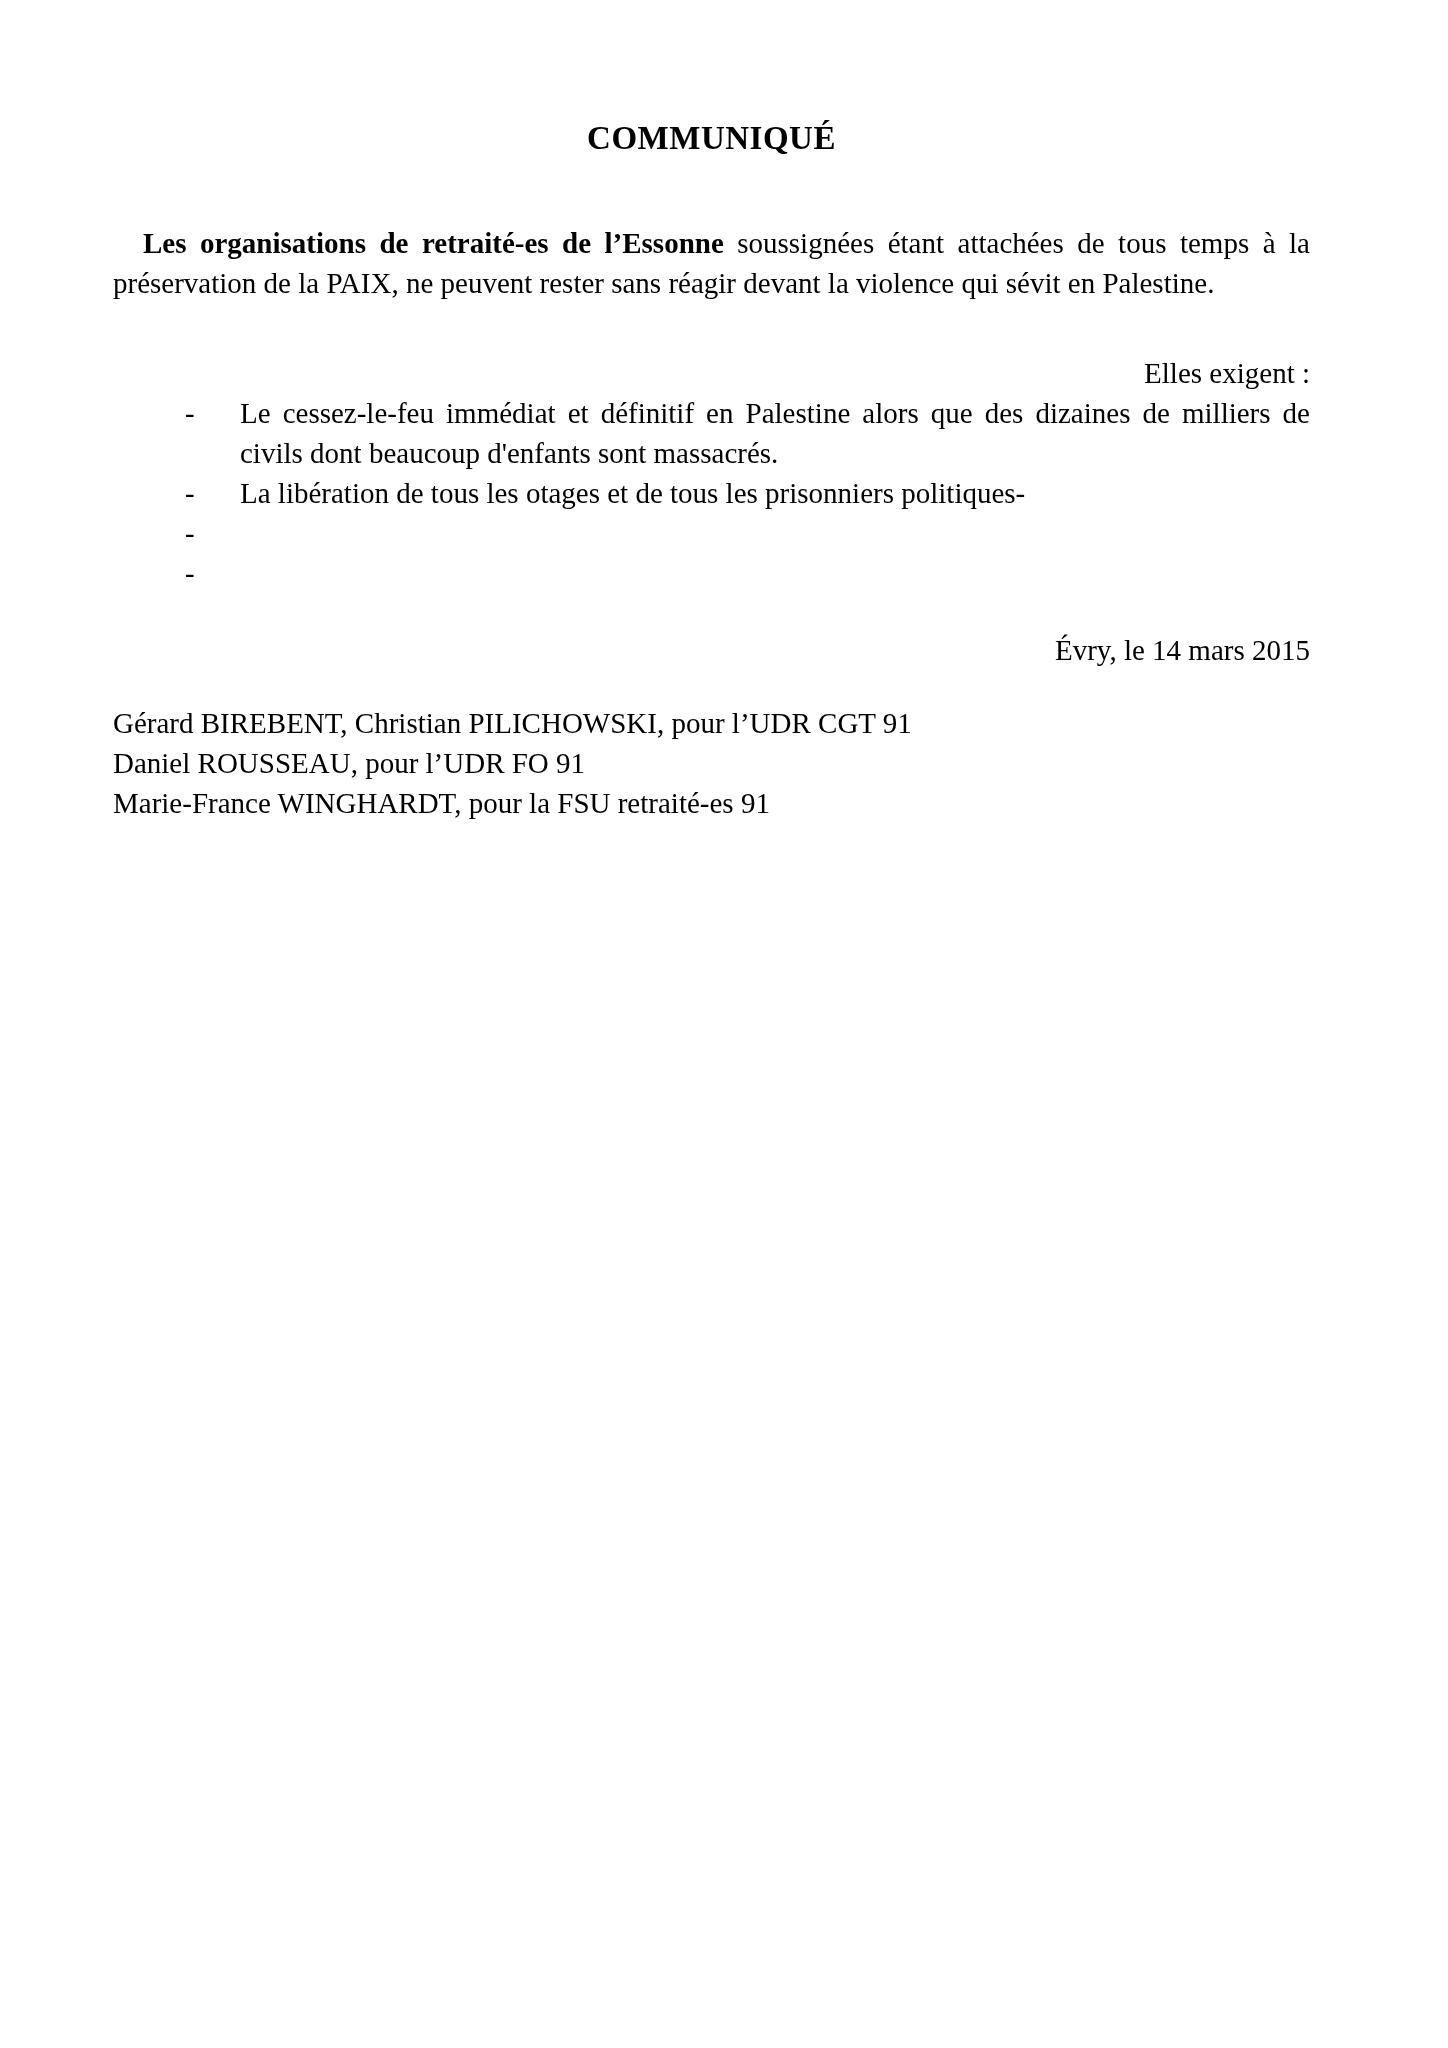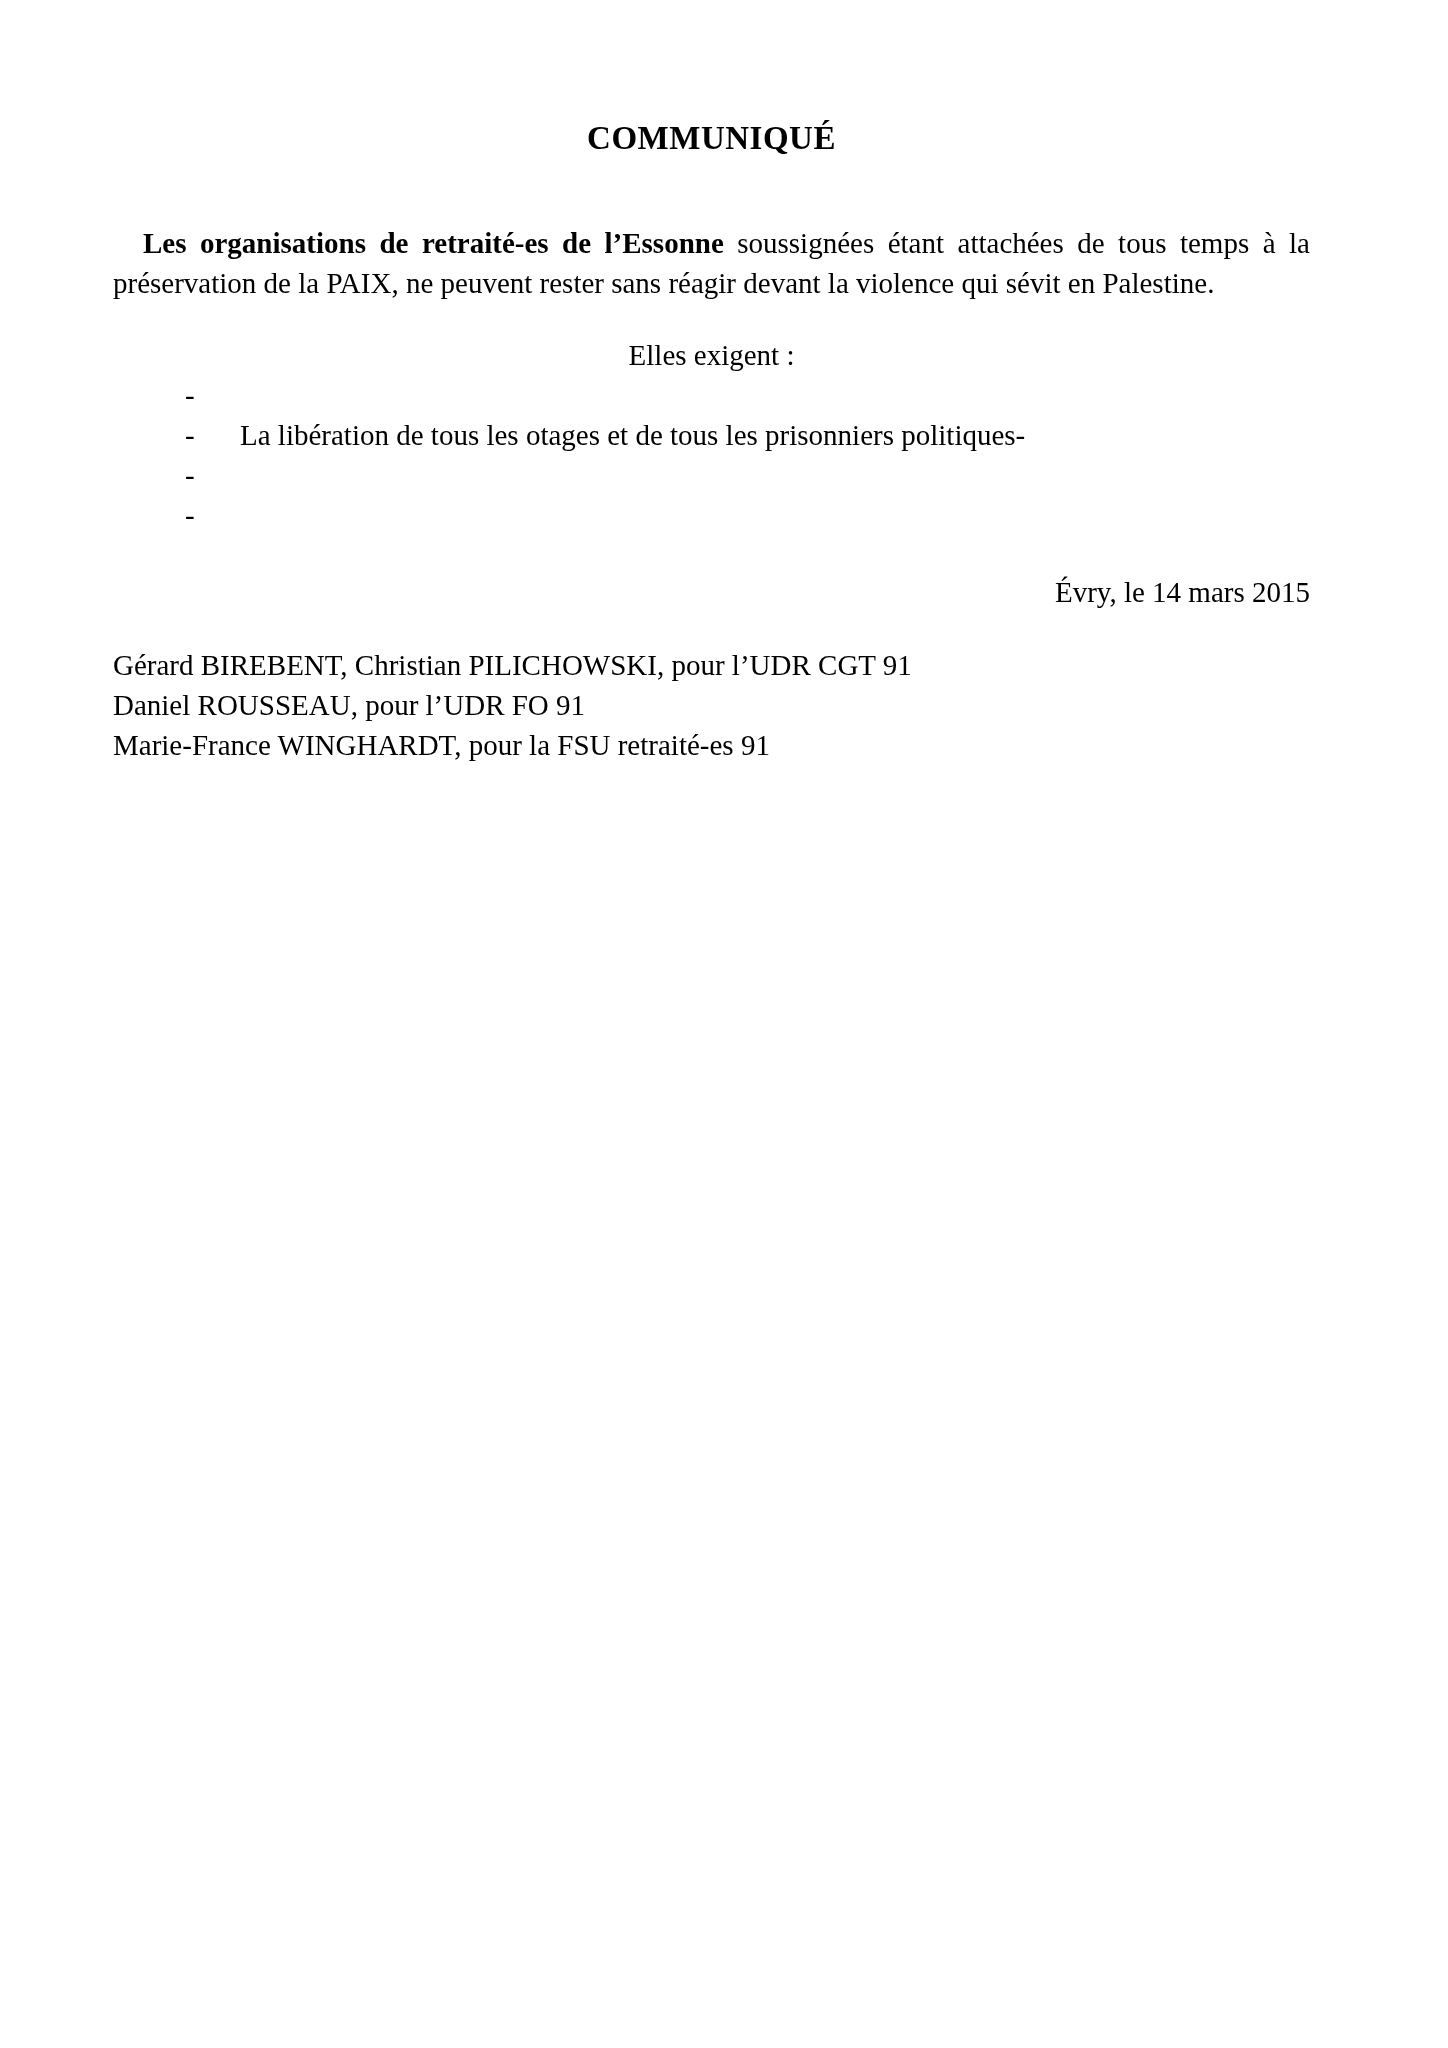--- a/index.html
+++ b/index.html
@@ -27,22 +27,22 @@
     line-height: 40px;
     font-weight: bold;
     text-align: center;
     letter-spacing: 0.5px;
   }
   p { margin: 0; }
   .para { text-align: justify; }
   .lead { margin-top: 65px; }
   .lead strong { font-weight: bold; margin-left: 30px; }
   .demands-intro {
-    margin-top: 32px;
-    text-align: center;
+    margin-top: 50px;
+    text-align: right;
   }
   ul.demands {
     list-style: none;
     margin: 0;
     padding: 0;
   }
   ul.demands li {
     display: flex;
     padding-left: 72px;
   }
@@ -73,20 +73,21 @@
 
   <h1 class="title">COMMUNIQUÉ</h1>
 
   <p class="para lead"><strong>Les organisations de retraité-es de l’Essonne</strong><span> soussignées étant attachées de tous temps à la préservation de la PAIX, ne peuvent rester sans réagir devant la violence qui sévit en Palestine.</span></p>
 
   <p class="demands-intro">Elles exigent :</p>
 
   <ul class="demands">
     <li>
       <span class="marker">-</span>
+      <span class="demand-text">Le cessez-le-feu immédiat et définitif en Palestine alors que des dizaines de milliers de civils dont beaucoup d'enfants sont massacrés.</span>
     </li>
     <li>
       <span class="marker">-</span>
       <span class="demand-text">La libération de tous les otages et de tous les prisonniers politiques-</span>
     </li>
     <li>
       <span class="marker">-</span>
     </li>
     <li>
       <span class="marker">-</span>

